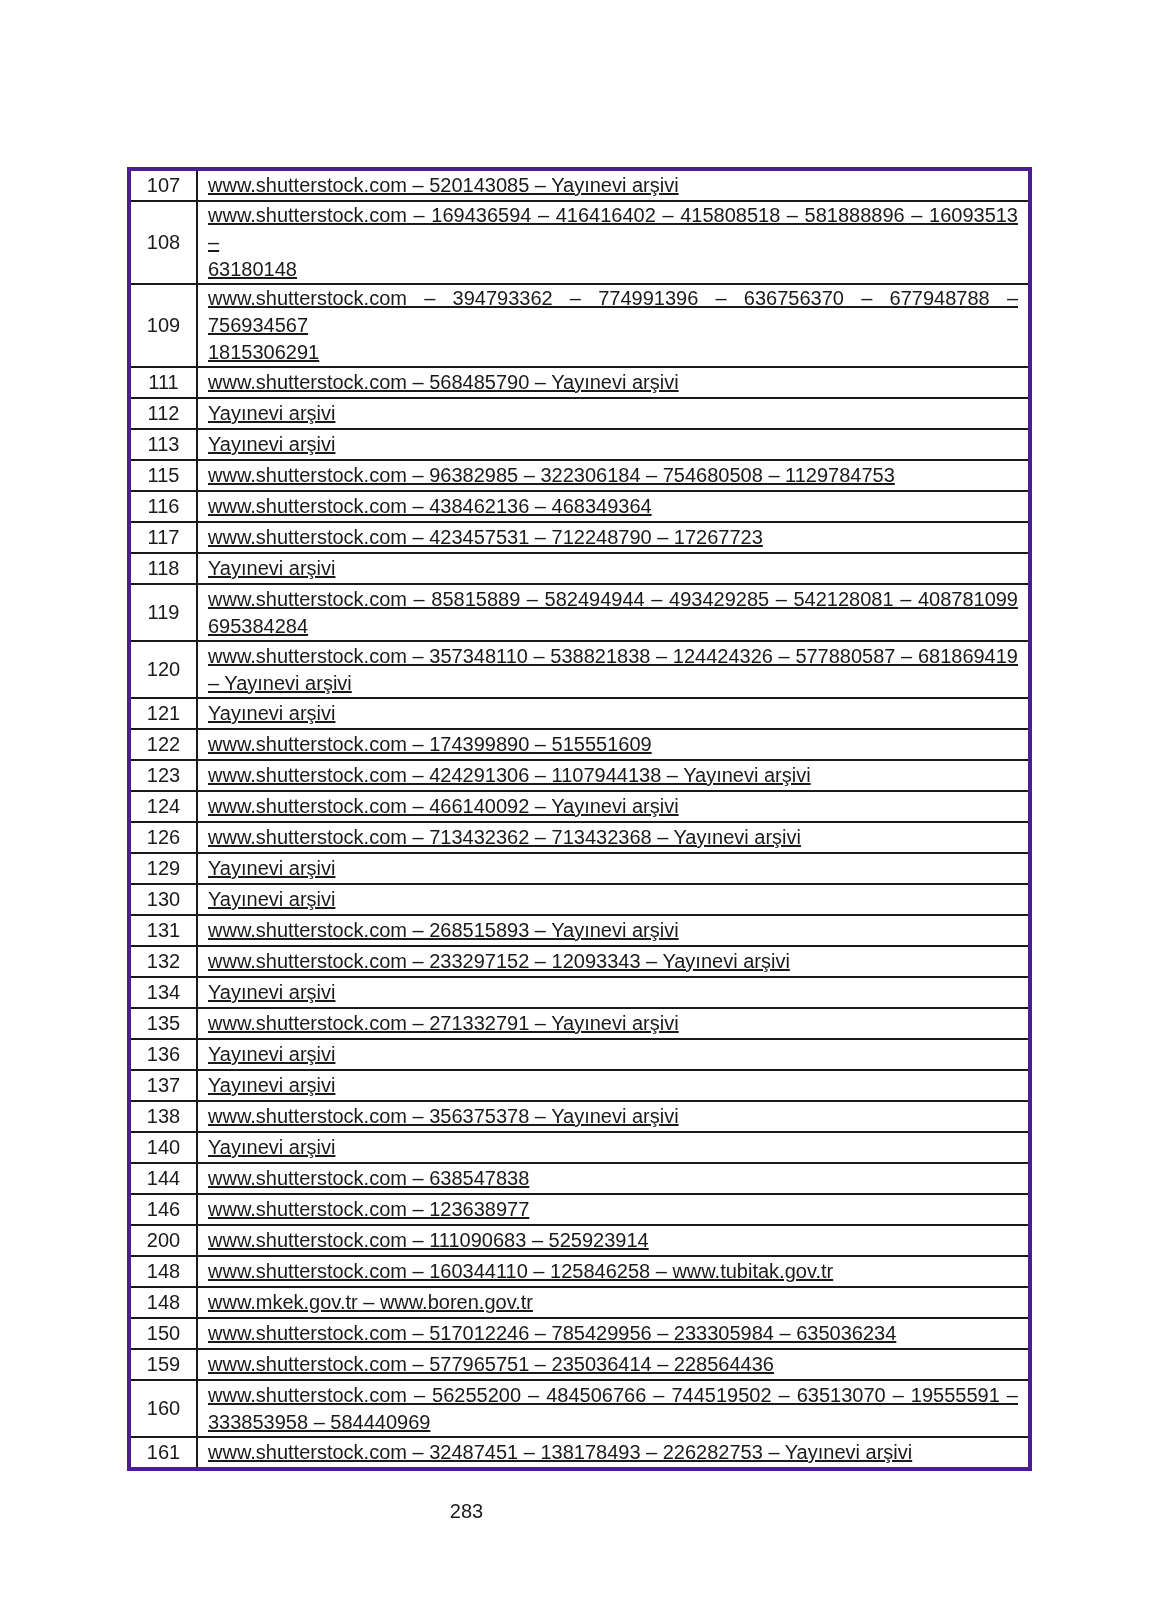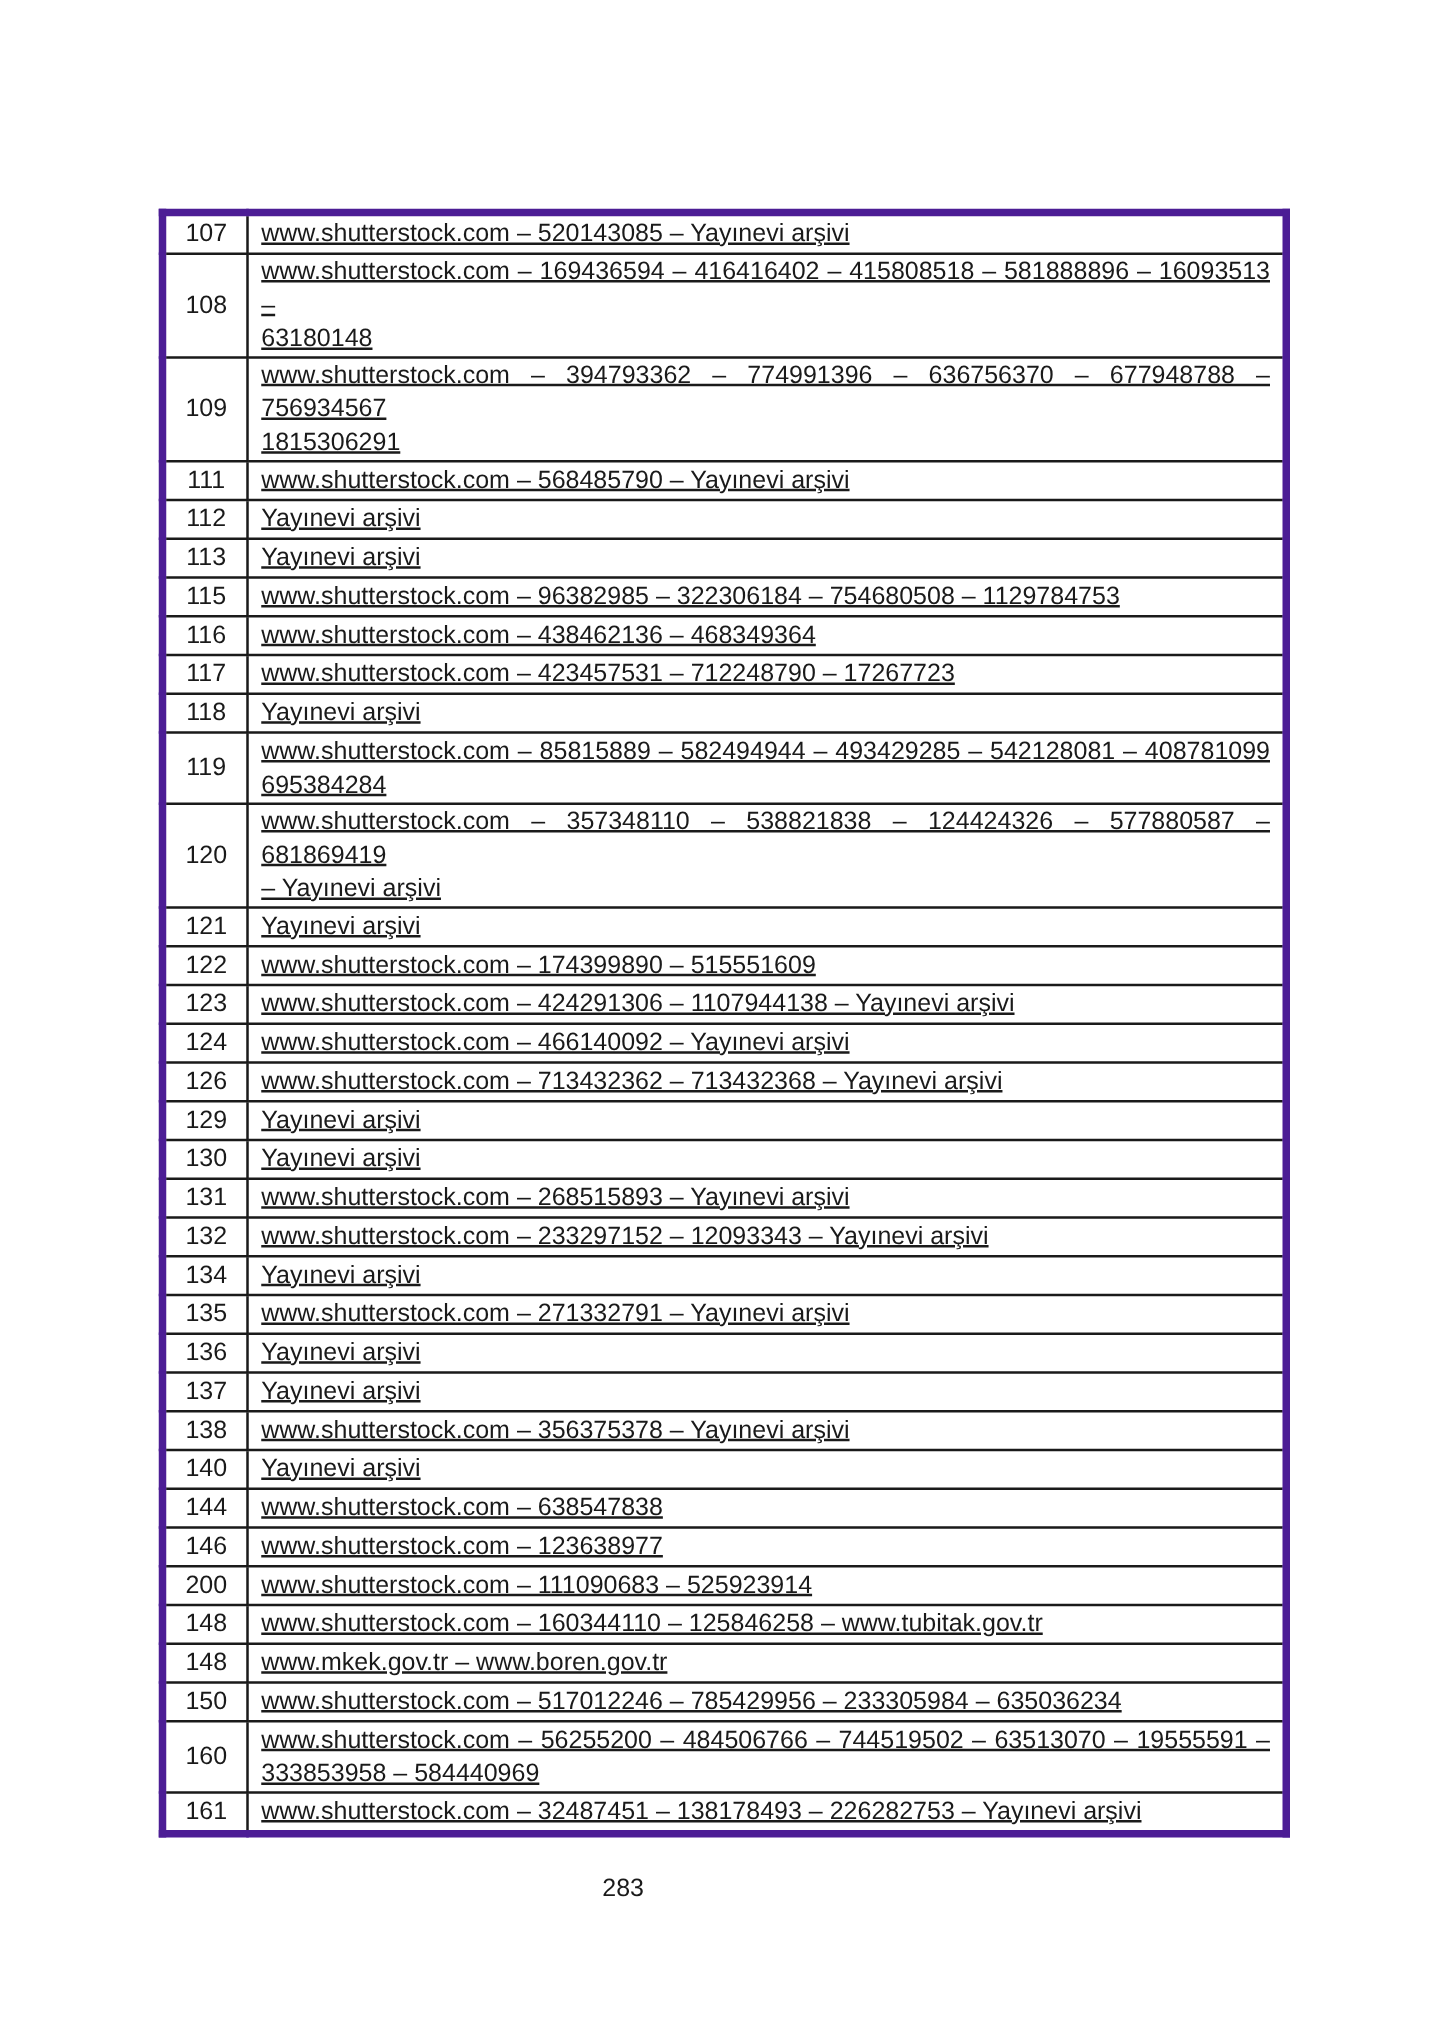--- a/index.html
+++ b/index.html
@@ -17,21 +17,21 @@
   }
   .credits-table-wrap {
     position: absolute;
     left: 127px;
     top: 167px;
     width: 905px;
   }
   table.credits {
     width: 100%;
     border-collapse: collapse;
-    border: 6px solid #4c1d95;
+    border: 4px solid #4c1d95;
     table-layout: fixed;
   }
   table.credits td {
     border: 2px solid #1a1a1a;
     font-size: 20px;
     vertical-align: middle;
     overflow: hidden;
   }
   td.num {
     width: 64px;
@@ -54,21 +54,20 @@
     text-align-last: justify;
   }
   .page-number {
     position: absolute;
     top: 1500px;
     left: 0;
     width: 933px;
     text-align: center;
     font-size: 20px;
     color: #1a1a1a;
-    padding-left: 32px;
   }
 </style>
 </head>
 <body>
 
 <div class="credits-table-wrap">
   <table class="credits">
     <colgroup>
       <col style="width:68px">
       <col>
@@ -269,20 +268,26 @@
           <td class="src">
             <div class="line">www.mkek.gov.tr – www.boren.gov.tr</div>
           </td>
         </tr>
         <tr class="single">
           <td class="num">150</td>
           <td class="src">
             <div class="line">www.shutterstock.com – 517012246 – 785429956 – 233305984 – 635036234</div>
           </td>
         </tr>
+        <tr class="single">
+          <td class="num">159</td>
+          <td class="src">
+            <div class="line">www.shutterstock.com – 577965751 – 235036414 – 228564436</div>
+          </td>
+        </tr>
         <tr class="double">
           <td class="num">160</td>
           <td class="src">
             <div class="line line-justified">www.shutterstock.com – 56255200 – 484506766 – 744519502 – 63513070 – 19555591 –</div>
             <div class="line">333853958 – 584440969</div>
           </td>
         </tr>
         <tr class="single">
           <td class="num">161</td>
           <td class="src">

